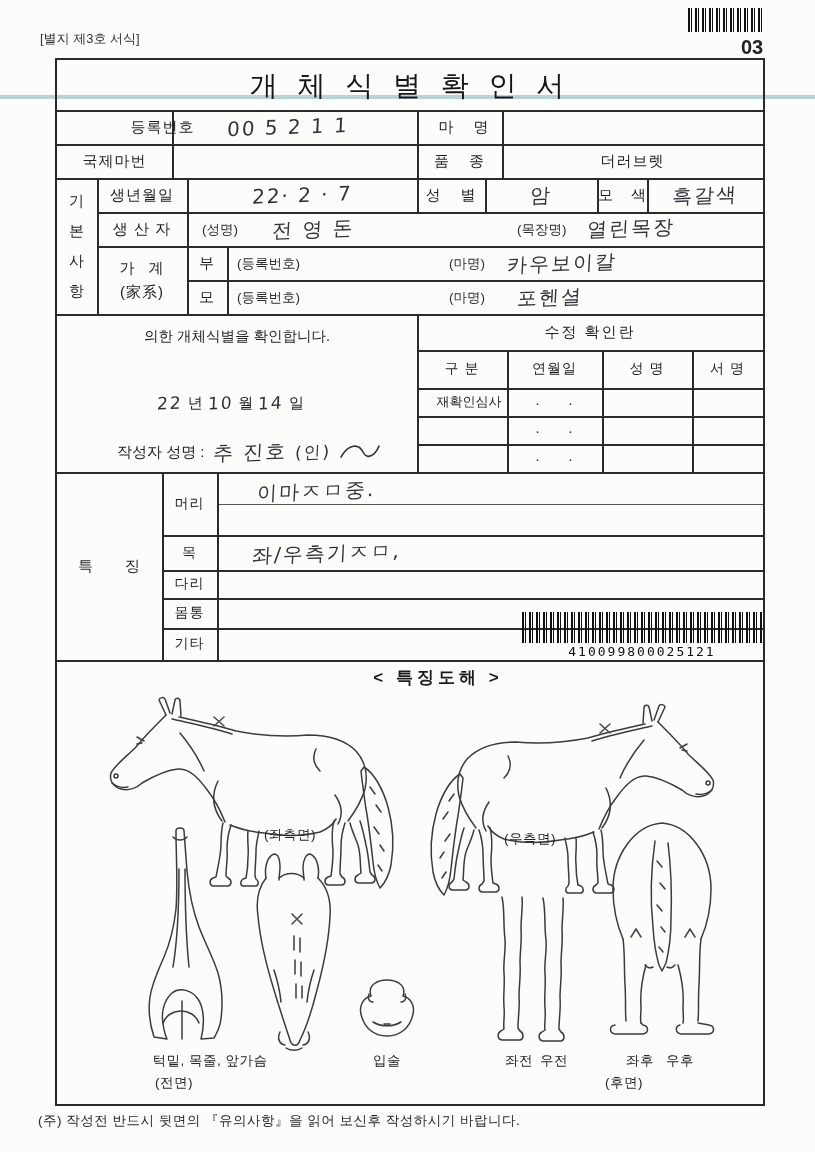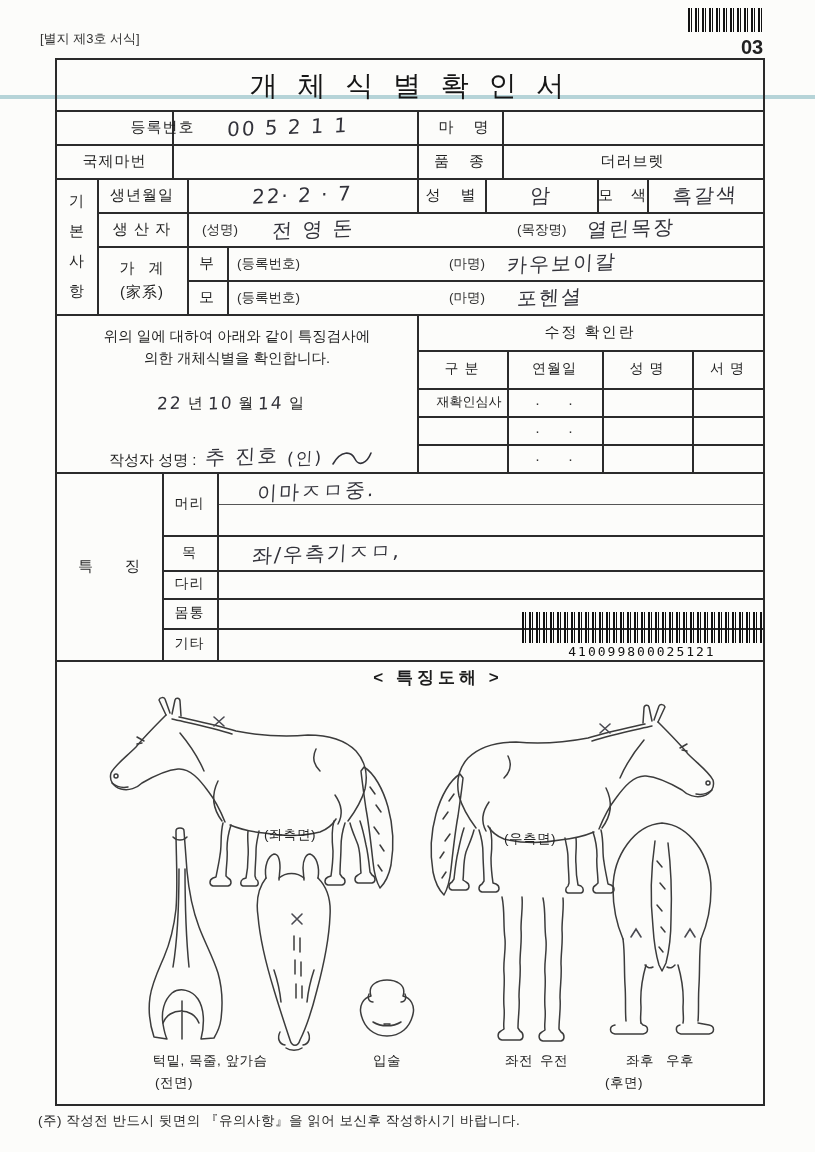--- a/index.html
+++ b/index.html
@@ -127,32 +127,31 @@
       <span class="abs small-lbl" style="left:222px;top:9px;">(마명)</span>
       <span class="abs hw" style="left:280px;top:4px;">카우보이칼</span>
     </div>
     <div class="abs" style="left:170px;top:220px;width:536px;height:34px;">
       <span class="abs small-lbl" style="left:10px;top:9px;">(등록번호)</span>
       <span class="abs small-lbl" style="left:222px;top:9px;">(마명)</span>
       <span class="abs hw" style="left:290px;top:4px;">포헨셜</span>
     </div>
 
     <div class="abs" style="left:5px;top:265px;width:350px;height:46px;text-align:center;font-size:14.5px;line-height:22px;color:#242424;">
-      <div>위의 일에 대하여 아래와 같이 특징검사에</div>
       <div>의한 개체식별을 확인합니다.</div>
     </div>
     <div class="abs" style="left:100px;top:328px;width:230px;height:30px;display:flex;align-items:center;gap:5px;font-size:15px;">
       <span class="hw hw-sm">22</span>
       <span>년</span>
       <span class="hw hw-sm">10</span>
       <span>월</span>
       <span class="hw hw-sm">14</span>
       <span>일</span>
     </div>
-    <div class="abs" style="left:52px;top:374px;width:310px;height:36px;display:flex;align-items:flex-end;gap:8px;font-size:15px;">
+    <div class="abs" style="left:60px;top:374px;width:310px;height:36px;display:flex;align-items:center;gap:8px;font-size:15px;">
       <span>작성자 성명 :</span>
       <span class="hw">추 진호</span>
       <span class="hw hw-sm">(인)</span>
       <svg width="42" height="22">
         <path d="M2,16 C10,2 20,3 24,11 C28,19 36,15 40,5" fill="none" stroke="#32323a" stroke-width="1.6" stroke-linecap="round"></path>
       </svg>
     </div>
 
     <div class="cell" style="left:360px;top:254px;width:346px;height:36px;letter-spacing:2px;">수정 확인란</div>
     <div class="cell" style="left:360px;top:290px;width:90px;height:38px;font-size:14px;">구 분</div>

